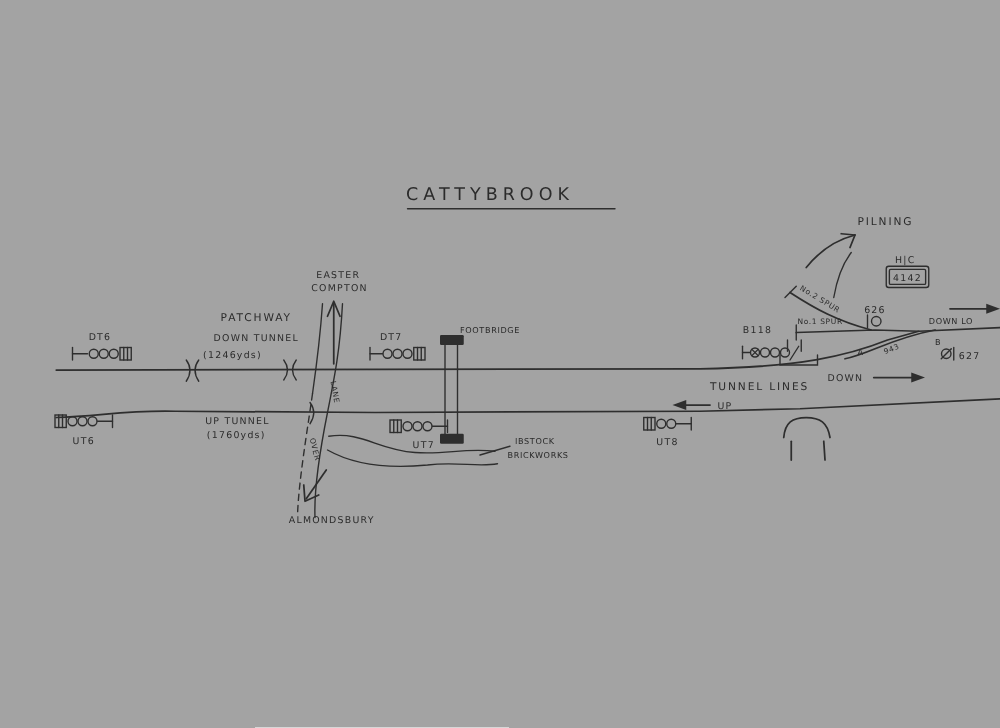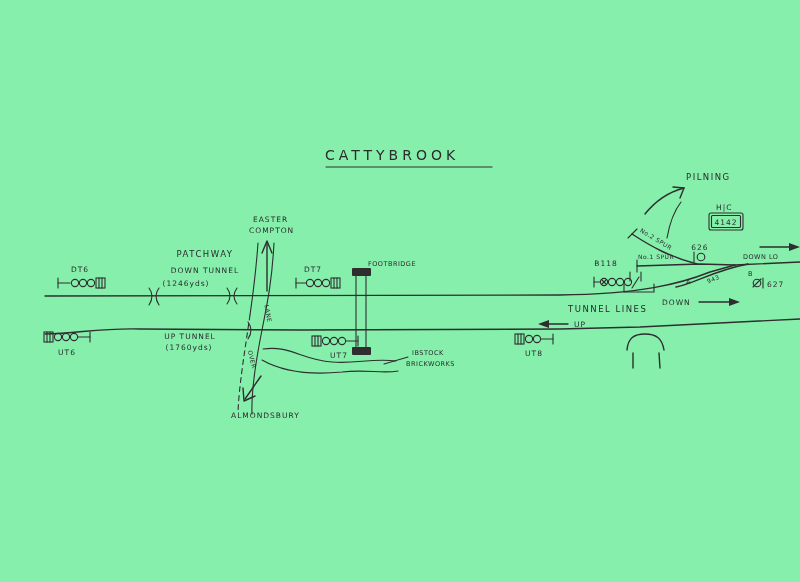--- a/index.html
+++ b/index.html
@@ -1,16 +1,16 @@
 <!DOCTYPE html>
 <html><head>
 <meta charset="utf-8">
 <style>
   html,body{margin:0;padding:0;background:#fff;}
-  #page{position:relative;width:800px;height:582px;background:#86efac;overflow:hidden;
+  #page{position:relative;width:800px;height:582px;background:#a3a3a3;overflow:hidden;
         font-family:"DejaVu Sans",sans-serif;color:#2b2b2b;}
   svg{position:absolute;left:0;top:0;}
   svg text{fill:#2b2b2b;font-family:"DejaVu Sans",sans-serif;}
   .t-title{font-size:14px;letter-spacing:4px;}
   .t-lg{font-size:8.5px;letter-spacing:1.5px;}
   .t-md{font-size:7.5px;letter-spacing:1px;}
   .t-sm{font-size:6.5px;letter-spacing:.5px;}
   .t-xs{font-size:6px;letter-spacing:.5px;}
   .ink{stroke:#2e2e2e;fill:none;stroke-width:1.4;stroke-linecap:round;stroke-linejoin:round;}
   .ink-thin{stroke:#2e2e2e;fill:none;stroke-width:1.1;stroke-linecap:round;}

